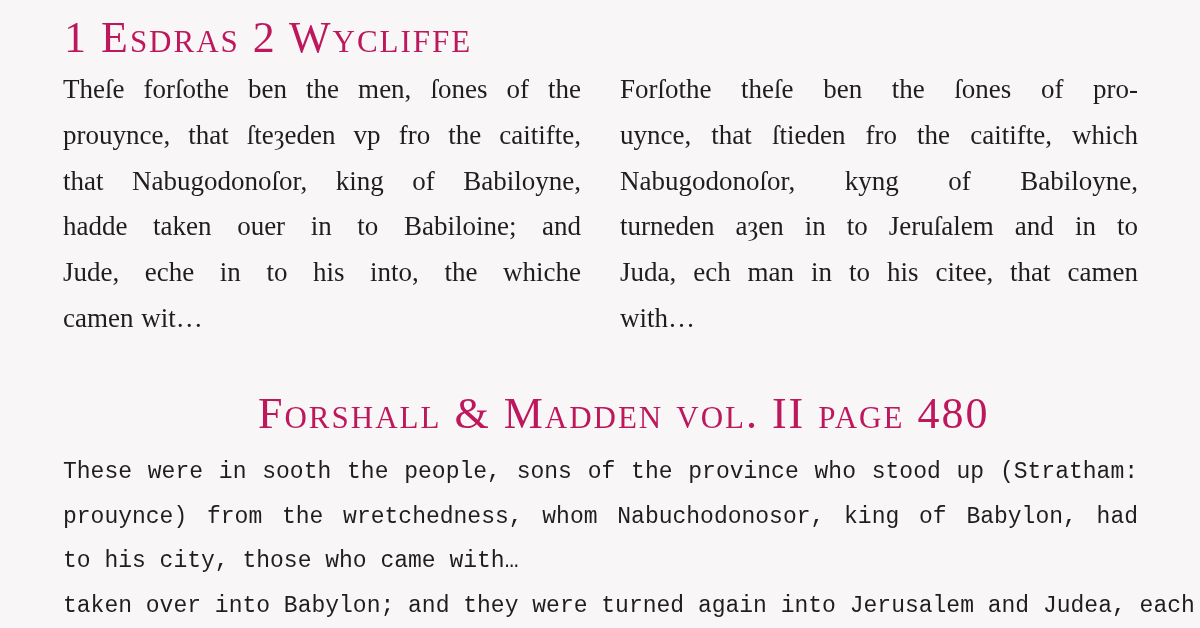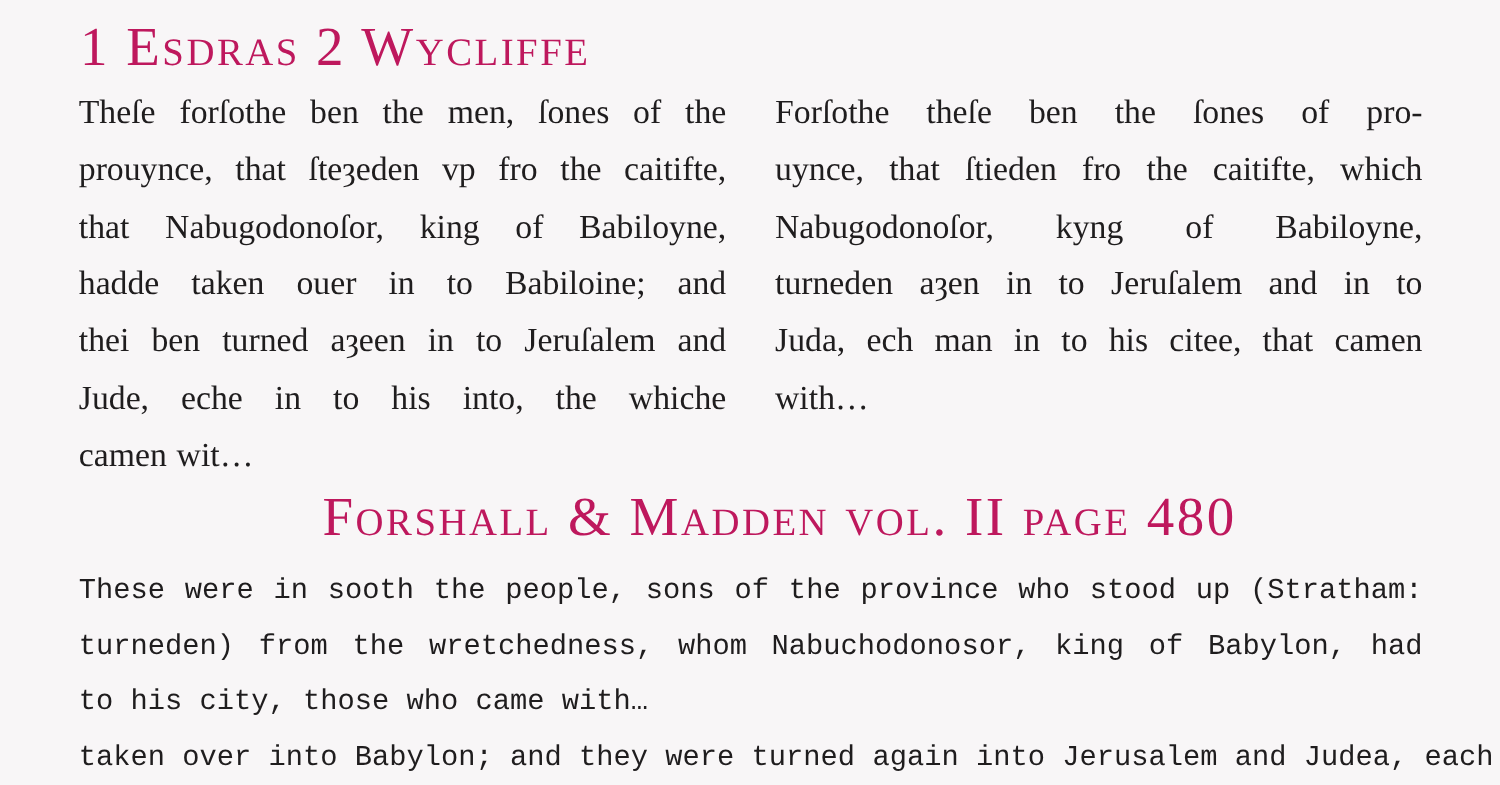--- a/index.html
+++ b/index.html
@@ -86,34 +86,33 @@
 </head>
 <body>
 
 <div class="title" id="title-top">1 Esdras 2 Wycliffe</div>
 
 <div class="col" id="col-left">
   <span class="line">Theſe forſothe ben the men, ſones of  the</span>
   <span class="line">prouynce, that ſteȝeden vp fro the caitifte,</span>
   <span class="line">that Nabugodonoſor, king of Babiloyne,</span>
   <span class="line">hadde taken ouer in to Babiloine; and</span>
-  <span class="line">thei ben turned aȝeen in to Jeruſalem and</span>
   <span class="line">Jude, eche in to his into, the whiche</span>
   <span class="line last">camen wit…</span>
 </div>
 
 <div class="col" id="col-right">
   <span class="line">Forſothe theſe ben the ſones of pro-</span>
   <span class="line">uynce, that ſtieden fro the caitifte, which</span>
   <span class="line">Nabugodonoſor, kyng of Babiloyne,</span>
   <span class="line">turneden aȝen in to Jeruſalem and in to</span>
   <span class="line">Juda, ech man in to his citee, that camen</span>
   <span class="line last">with…</span>
 </div>
 
 <div class="title" id="title-mid">Forshall &amp; Madden vol. II  page 480</div>
 
 <div id="translation">
   <span class="line">These were in sooth the people, sons of the province who stood up (Stratham:</span>
-  <span class="line">turneden) from the wretchedness, whom Nabuchodonosor, king of Babylon, had</span>
+  <span class="line">prouynce) from the wretchedness, whom Nabuchodonosor, king of Babylon, had</span>
   <span class="line last">to his city, those who came with…</span>
   <span class="line">taken over into Babylon; and they were turned again into Jerusalem and Judea, each</span>
 </div>
 
 </body></html>

